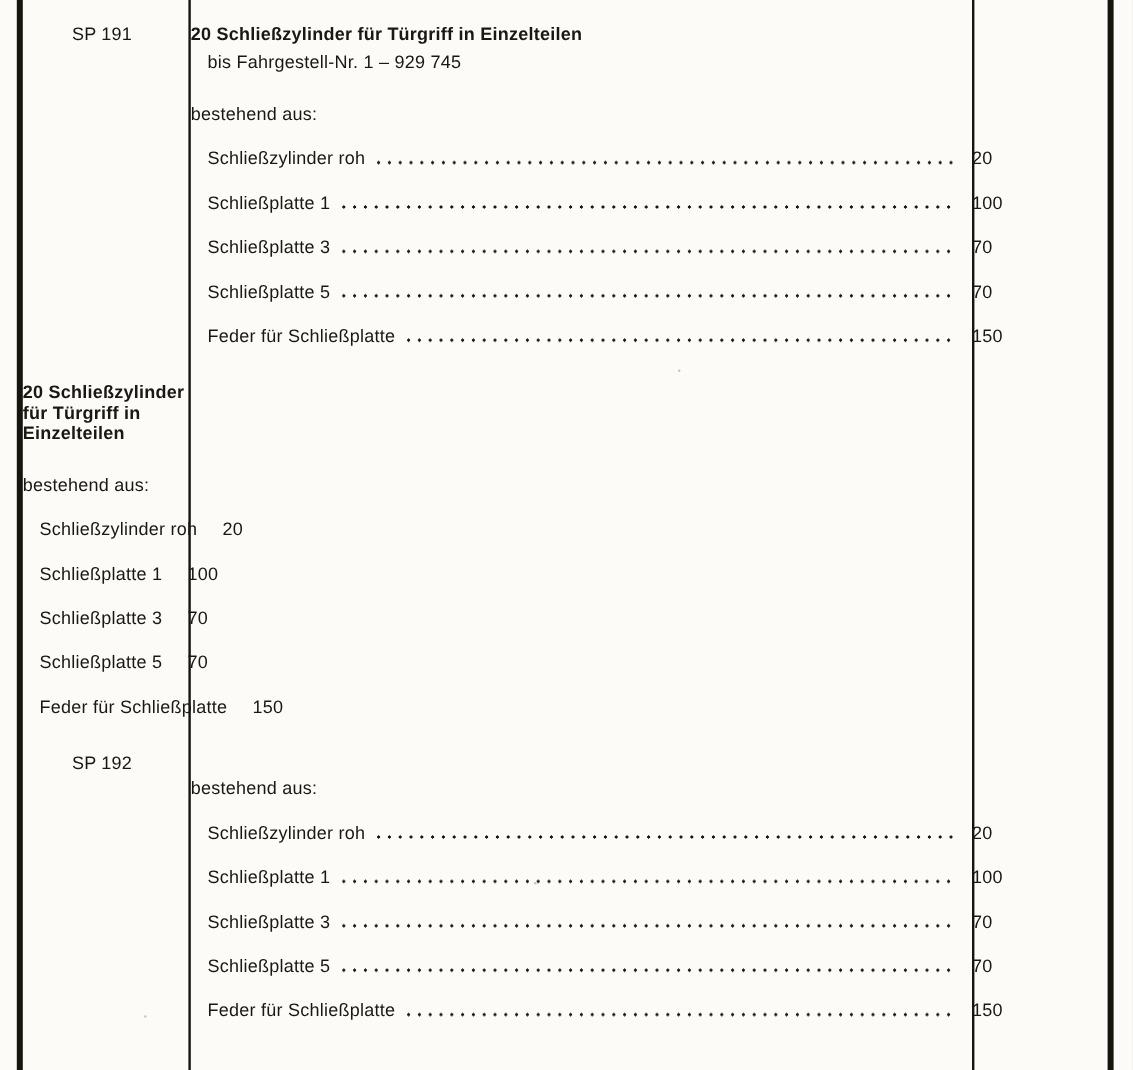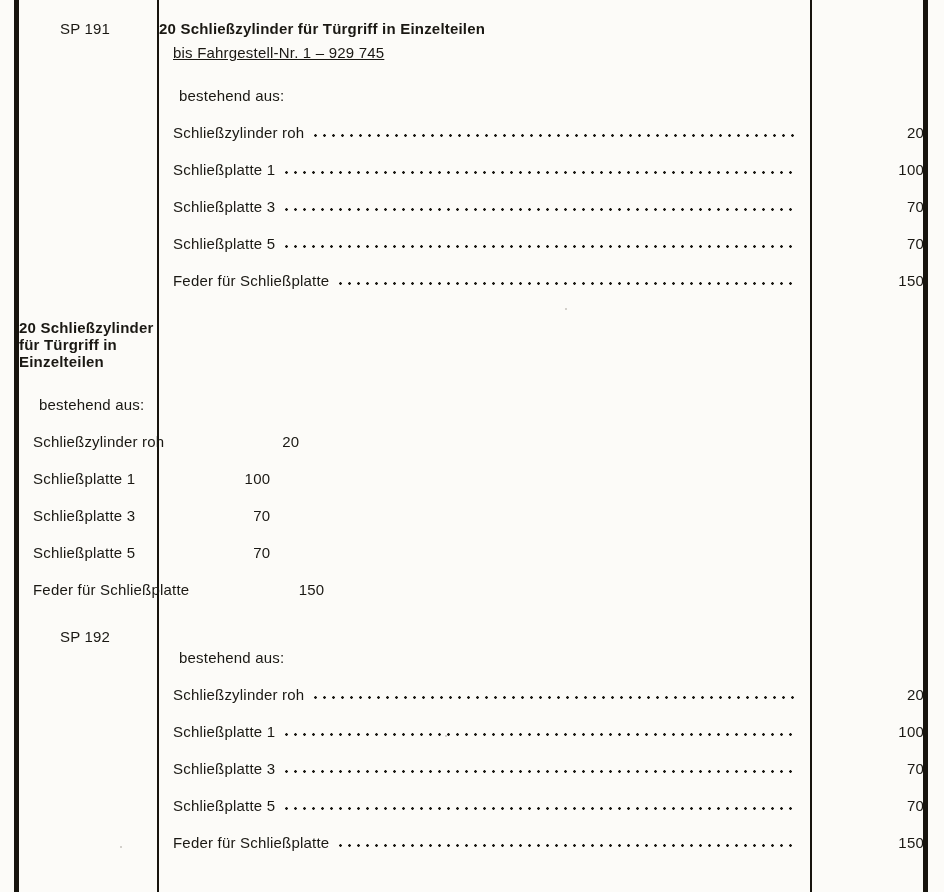--- a/index.html
+++ b/index.html
@@ -52,27 +52,26 @@
   .title{
     font-weight:bold;
     font-size:15px;
     line-height:17px;
   }
   .subtitle{
     font-size:15px;
     line-height:17px;
     margin-top:7px;
     padding-left:14px;
-    text-decoration:underline;
   }
   .intro{
     font-size:15px;
     line-height:17px;
     margin-top:26px;
-    padding-left:20px;
+    padding-left:0;
   }
   .sec.no-sub .intro{ margin-top:21px; }
 
   .row{
     display:flex;
     align-items:baseline;
     margin-top:20px;
     padding-left:14px;
     font-size:15px;
     line-height:17px;
@@ -84,21 +83,21 @@
     align-self:flex-end;
     margin:0 14px 3px 7px;
     background-image:radial-gradient(circle, var(--ink) 1.2px, rgba(0,0,0,0) 1.5px);
     background-size:9px 5px;
     background-repeat:repeat-x;
     background-position:0 100%;
   }
   .qty{
     width:114px;
     flex:0 0 114px;
-    text-align:right;
+    text-align:left;
     font-size:15px;
   }
 
   
   .speck{ position:absolute; background:#9a948a; border-radius:50%; opacity:.55; }
   .s1{ left:565px; top:308px; width:2px; height:2px; }
   .s2{ left:445px; top:735px; width:2px; height:2px; }
   .s3{ left:120px; top:846px; width:2px; height:2px; }
 </style>
 </head>

